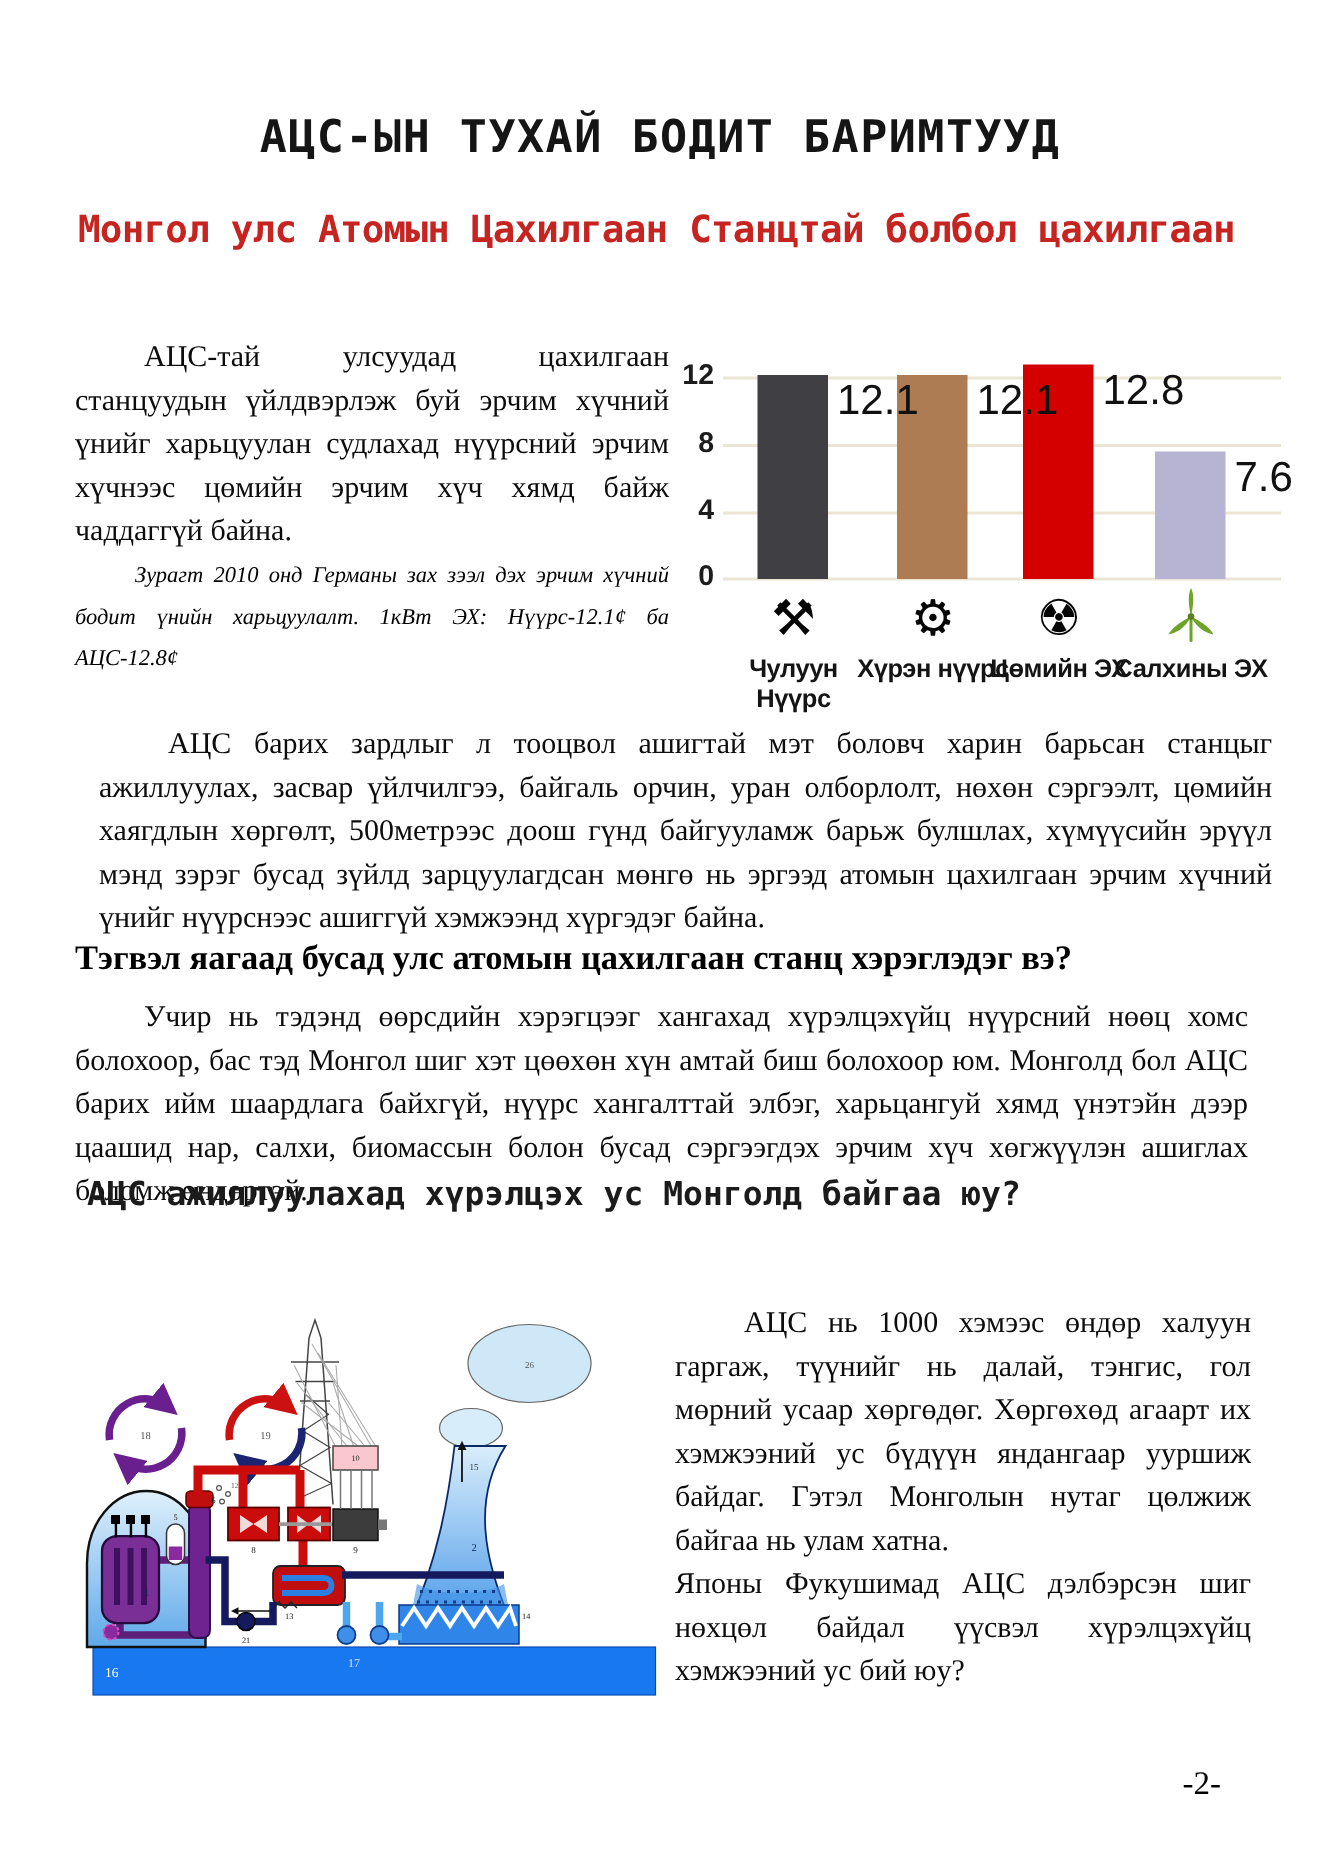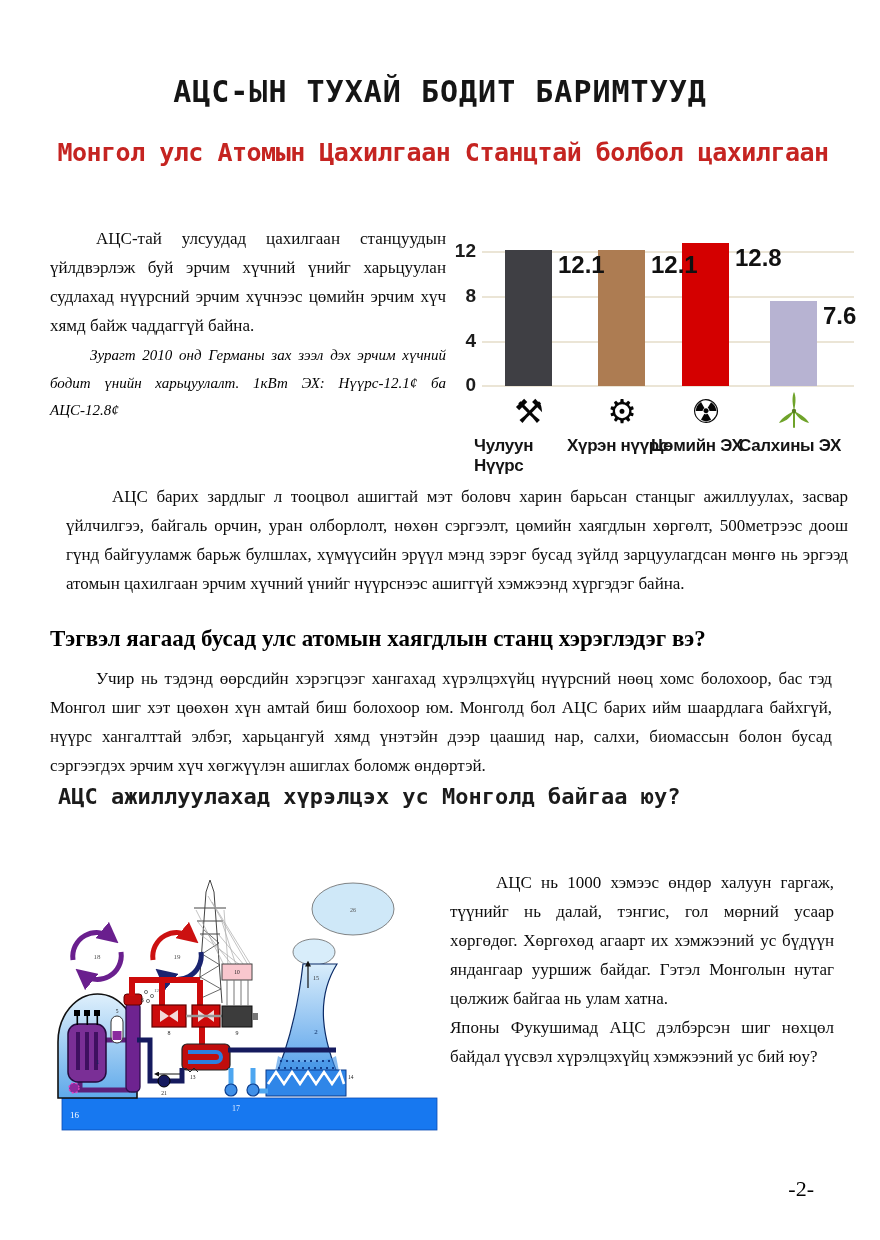--- a/index.html
+++ b/index.html
@@ -9,33 +9,33 @@
     outline:1px solid #d6d6d6;overflow:hidden;margin:0 auto;
   }
   
   .tw{font-family:"DejaVu Sans Mono",monospace;font-weight:bold;}
   .page-title{
     position:absolute;top:74px;left:0;width:880px;text-align:center;
     font-size:30px;letter-spacing:1px;color:#151515;
   }
   .red-heading{
     position:absolute;top:134px;left:52px;width:782px;
-    font-size:25px;line-height:37px;letter-spacing:-0.5px;color:#c52421;text-align:center;
+    font-size:25px;line-height:37px;letter-spacing:-0.5px;color:#c52421;
   }
   .why-heading{
     position:absolute;top:626px;left:50px;width:782px;
     font-weight:bold;font-size:23px;color:#000;
   }
   .water-heading{
     position:absolute;top:784px;left:58px;width:790px;
     font-size:22px;color:#1b1b1b;
   }
   
   .para{
-    font-size:17px;line-height:29px;text-align:justify;color:#0c0c0c;
+    font-size:20px;line-height:29px;text-align:justify;color:#0c0c0c;
   }
   .indent{text-indent:46px;}
   .col-left-1{position:absolute;top:224px;left:50px;width:396px;}
   .chart-note{
     font-style:italic;font-size:15px;line-height:27.5px;text-align:justify;
     text-indent:40px;margin-top:2px;
   }
   .para-cost{position:absolute;top:482px;left:50px;width:782px;margin-left:16px;}
   .para-why{position:absolute;top:664px;left:50px;width:782px;}
   .col-right-2{position:absolute;top:868px;left:450px;width:384px;}
@@ -43,24 +43,24 @@
   .page-num{position:absolute;top:1176px;right:66px;font-size:22px;}
 
   
   .chart{position:absolute;top:220px;left:448px;width:412px;height:244px;
          font-family:"Liberation Sans","DejaVu Sans",sans-serif;}
   .chart-plot{position:absolute;top:14px;left:0;width:412px;height:152px;}
   .gridline{position:absolute;left:34px;width:372px;height:2px;background:#ebe5d6;}
   .ytick{position:absolute;left:0;width:28px;text-align:right;font-weight:bold;
          font-size:19px;color:#1c1c1c;transform:translateY(-12px);}
   .bar{position:absolute;bottom:0;width:47px;}
-  .val-label{position:absolute;font-weight:bold;font-size:24px;color:#111;}
+  .val-label{position:absolute;font-weight:normal;font-size:28px;color:#111;}
   .icon-row-cell{position:absolute;top:170px;width:110px;text-align:center;height:44px;}
   .glyph-icon{font-family:"DejaVu Sans",sans-serif;font-size:33px;line-height:44px;color:#050505;}
-  .cat-cell{position:absolute;top:216px;width:110px;text-align:left;
+  .cat-cell{position:absolute;top:216px;width:110px;text-align:center;
             font-weight:bold;font-size:17px;letter-spacing:-0.3px;color:#141414;}
 
   
   .diagram{position:absolute;top:864px;left:40px;width:400px;height:274px;}
 </style>
 </head>
 <body>
 
 <div class="page">
 
@@ -119,21 +119,21 @@
     </div>
 
     <div class="cat-cell" style="left:26px">Чулуун Нүүрс</div>
     <div class="cat-cell" style="left:119px">Хүрэн нүүрс</div>
     <div class="cat-cell" style="left:203px">Цөмийн ЭХ</div>
     <div class="cat-cell" style="left:291px">Салхины ЭХ</div>
   </div>
 
   <div class="para indent para-cost">АЦС барих зардлыг л тооцвол ашигтай мэт боловч харин барьсан станцыг ажиллуулах, засвар үйлчилгээ, байгаль орчин, уран олборлолт, нөхөн сэргээлт, цөмийн хаягдлын хөргөлт, 500метрээс доош гүнд байгууламж барьж булшлах, хүмүүсийн эрүүл мэнд зэрэг бусад зүйлд зарцуулагдсан мөнгө нь эргээд атомын цахилгаан эрчим хүчний үнийг нүүрснээс ашиггүй хэмжээнд хүргэдэг байна.</div>
 
-  <div class="why-heading">Тэгвэл яагаад бусад улс атомын хаягдлын станц хэрэглэдэг вэ?</div>
+  <div class="why-heading">Тэгвэл яагаад бусад улс атомын цахилгаан станц хэрэглэдэг вэ?</div>
   <div class="para indent para-why">Учир нь тэдэнд өөрсдийн хэрэгцээг хангахад хүрэлцэхүйц нүүрсний нөөц хомс болохоор, бас тэд Монгол шиг хэт цөөхөн хүн амтай биш болохоор юм. Монголд бол АЦС барих ийм шаардлага байхгүй, нүүрс хангалттай элбэг, харьцангуй хямд үнэтэйн дээр цаашид нар, салхи, биомассын болон бусад сэргээгдэх эрчим хүч хөгжүүлэн ашиглах боломж өндөртэй.</div>
 
   <div class="water-heading tw">АЦС ажиллуулахад хүрэлцэх ус Монголд байгаа юу?</div>
 
   <div class="diagram">
     <svg width="400" height="274" viewBox="0 0 400 274">
       <defs>
         <linearGradient id="domeG" x1="0" y1="0" x2="0" y2="1">
           <stop offset="0" stop-color="#dff0fc"></stop>
             <stop offset="1" stop-color="#5fa9ea"></stop>

